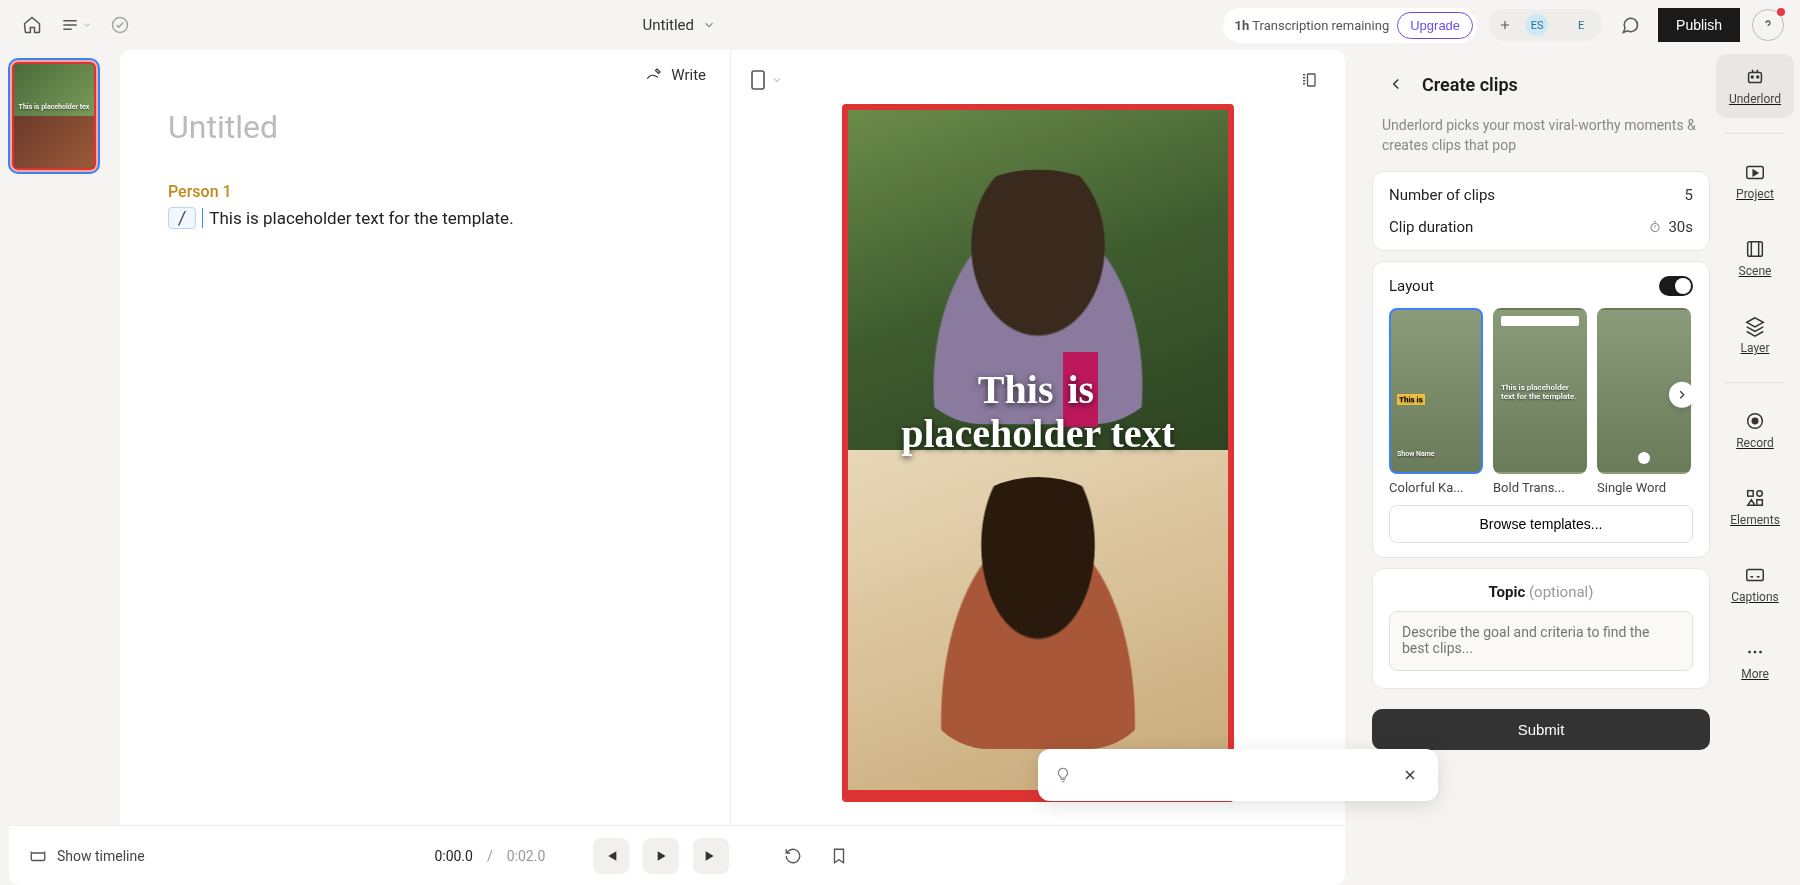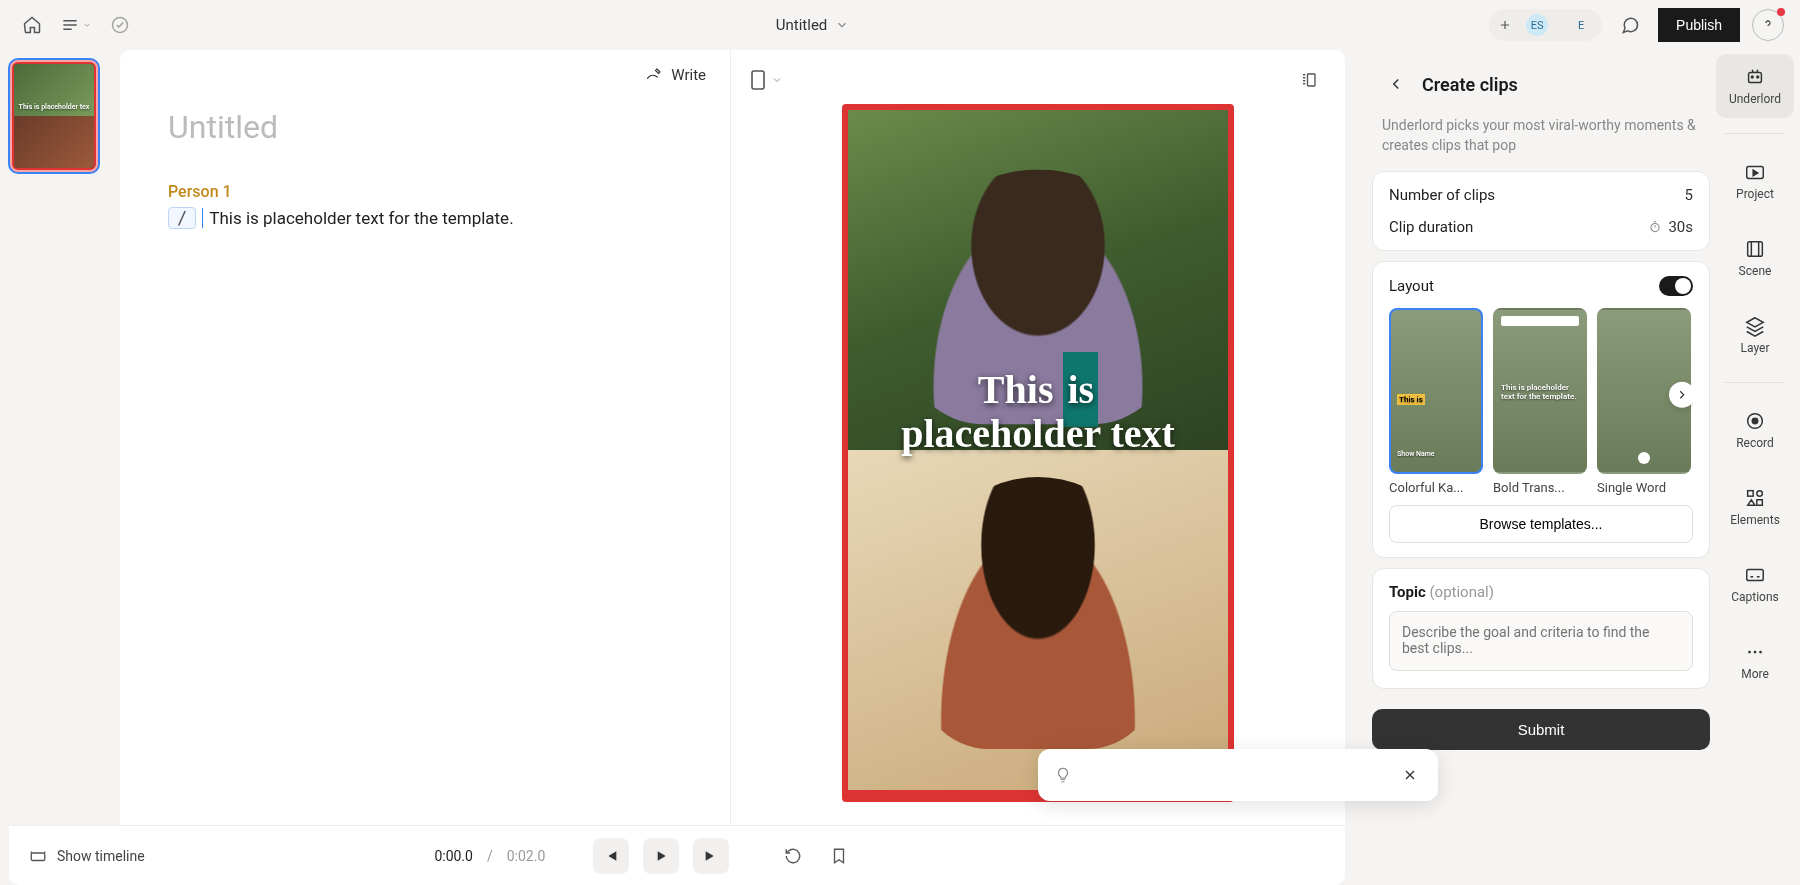--- a/index.html
+++ b/index.html
@@ -40,21 +40,21 @@
 .preview-col{width:615px;background:#fff;border-left:1px solid #eee;position:relative;display:flex;flex-direction:column;align-items:center;border-radius:0 10px 10px 0;}
 .preview-head{width:100%;display:flex;justify-content:space-between;padding:14px 20px 6px;align-items:center;}
 .aspect-btn{display:flex;align-items:center;gap:6px;color:#555;cursor:pointer;}
 .preview-stage{flex:1;display:flex;align-items:flex-start;justify-content:center;padding-top:2px;position:relative;}
 .phone-frame{width:392px;height:698px;border:6px solid #d33;border-bottom-width:12px;border-radius:4px;overflow:hidden;display:flex;flex-direction:column;background:#000;position:relative;}
 .frame-top{flex:1;background:linear-gradient(160deg,#6b8b4a 0%,#3f5c2f 50%,#2d4322 100%);position:relative;}
 .frame-bot{flex:1;background:linear-gradient(160deg,#e8d8b8 0%,#c8a878 100%);position:relative;}
 .person-sil{position:absolute;left:50%;top:55%;transform:translate(-50%,-50%);width:70%;height:75%;background:radial-gradient(ellipse at 50% 30%,#3a2a1e 35%,transparent 36%),radial-gradient(ellipse at 50% 85%,#8a7a9e 55%,transparent 56%);border-radius:50% 50% 30% 30%;}
 .person-sil2{position:absolute;left:50%;top:48%;transform:translate(-50%,-50%);width:65%;height:80%;background:radial-gradient(ellipse at 50% 25%,#2a1a0e 32%,transparent 33%),radial-gradient(ellipse at 50% 90%,#a85838 55%,transparent 56%);border-radius:50% 50% 30% 30%;}
 .overlay-text{position:absolute;top:38%;left:0;right:0;text-align:center;font-size:40px;font-weight:600;color:#fff;font-family:Georgia,serif;line-height:1.1;text-shadow:0 2px 6px rgba(0,0,0,.7);}
-.overlay-text .hl{background:#0f766e;padding:15px 4px;}
+.overlay-text .hl{background:#be185d;padding:15px 4px;}
 .watermark{position:absolute;top:10px;left:14px;width:24px;height:24px;background:rgba(255,255,255,.5);border-radius:50%;}
 .tip-toast{position:absolute;bottom:84px;left:50%;transform:translateX(0%);width:400px;background:#fff;border-radius:12px;box-shadow:0 4px 20px rgba(0,0,0,.12);padding:14px 16px;display:flex;align-items:center;gap:12px;font-size:14px;color:#555;}
 .key-chip{border:1px solid #ddd;border-radius:4px;padding:1px 7px;font-size:13px;background:#fafafa;}
 .toast-close{margin-left:auto;cursor:pointer;color:#333;padding:4px;}
 .timeline-bar{position:absolute;left:9px;right:0;bottom:0;height:60px;border-top:1px solid #eee;display:flex;align-items:center;padding:3px 20px;gap:6px;background:#fff;border-radius:0 0 10px 10px;z-index:5;width:1336px;}
 .tl-left{display:flex;align-items:center;gap:10px;color:#444;cursor:pointer;}
 .tl-center{flex:1;display:flex;align-items:center;justify-content:center;gap:14px;}
 .time-cur{color:#222;}
 .time-dur{color:#999;}
 .ctrl-btn{width:36px;height:36px;border-radius:8px;background:#f2f0ee;display:flex;align-items:center;justify-content:center;cursor:pointer;}
@@ -73,25 +73,25 @@
 .lay-card{width:94px;flex-shrink:0;}
 .lay-thumb{width:94px;height:166px;border-radius:8px;background:linear-gradient(#8a9b7a,#6a7b5a);border:2px solid transparent;position:relative;overflow:hidden;}
 .lay-thumb.sel{border-color:#3b82f6;}
 .lay-label{font-size:13px;color:#444;margin-top:6px;white-space:nowrap;overflow:hidden;text-overflow:ellipsis;}
 .lay-txt{position:absolute;left:6px;right:6px;color:#fff;font-size:8px;font-weight:600;text-shadow:0 1px 2px rgba(0,0,0,.6);}
 .lay-txt.mid{top:52%;}
 .lay-txt.low{bottom:14px;font-size:7px;}
 .lay-badge{position:absolute;top:6px;left:6px;right:6px;height:10px;background:#fff;border-radius:2px;}
 .next-arrow{position:absolute;right:-2px;top:50%;transform:translateY(-78%);width:26px;height:26px;background:#fff;border-radius:50%;box-shadow:0 2px 6px rgba(0,0,0,.15);display:flex;align-items:center;justify-content:center;cursor:pointer;z-index:2;}
 .browse-btn{width:100%;border:1px solid #e1dfdc;background:#fff;border-radius:8px;padding:10px;font-size:14px;cursor:pointer;}
-.topic-card .tlabel{font-size:15px;}
+.topic-card .tlabel{font-size:15px;text-align:center;}
 .tlabel .opt{color:#999;font-weight:400;}
 .topic-input{width:100%;margin-top:10px;border:1px solid #e1dfdc;background:#faf9f7;border-radius:8px;padding:12px;font-size:14px;color:#999;min-height:60px;resize:none;font-family:inherit;}
 .submit-btn{width:100%;background:#333;color:#fff;border:none;border-radius:10px;padding:12px;font-size:15px;cursor:pointer;margin-top:10px;}
-.sidebar-col{width:90px;display:flex;flex-direction:column;align-items:center;gap:13px;padding-top:4px;}
+.sidebar-col{width:90px;display:flex;flex-direction:column;align-items:center;gap:13px;padding-top:4px;text-decoration:underline;}
 .side-item{width:78px;display:flex;flex-direction:column;align-items:center;gap:4px;padding:12px 4px;border-radius:10px;cursor:pointer;font-size:12px;color:#444;}
 .side-item.active{background:#e9e7e4;}
 .side-sep{width:60px;height:1px;background:#e1dfdc;margin:2px 0;}
 .workspace{display:flex;position:relative;flex:1;}
 svg{display:block;}
 </style>
 </head>
 <body>
 
 <div class="topbar">
@@ -118,20 +118,24 @@
   </div>
   <div class="topbar-center">
     <span class="title-center">Untitled</span>
     <span class="chev">
       <svg width="14" height="14" viewBox="0 0 24 24" fill="none" stroke="currentColor" stroke-width="2">
           <path d="M6 9l6 6 6-6"></path>
         </svg>
     </span>
   </div>
   <div class="topbar-right">
+    <div class="usage-pill">
+      <span><b>1h</b> <span>Transcription remaining</span></span>
+      <button class="upgrade-btn">Upgrade</button>
+    </div>
     <div class="avatars-pill">
       <div class="av add">
         <svg width="14" height="14" viewBox="0 0 24 24" fill="none" stroke="#555" stroke-width="2">
             <path d="M12 5v14M5 12h14"></path>
           </svg>
       </div>
       <div class="av es">ES</div>
       <div class="av e" style="background:transparent">E</div>
     </div>
     <div class="icon-btn">

